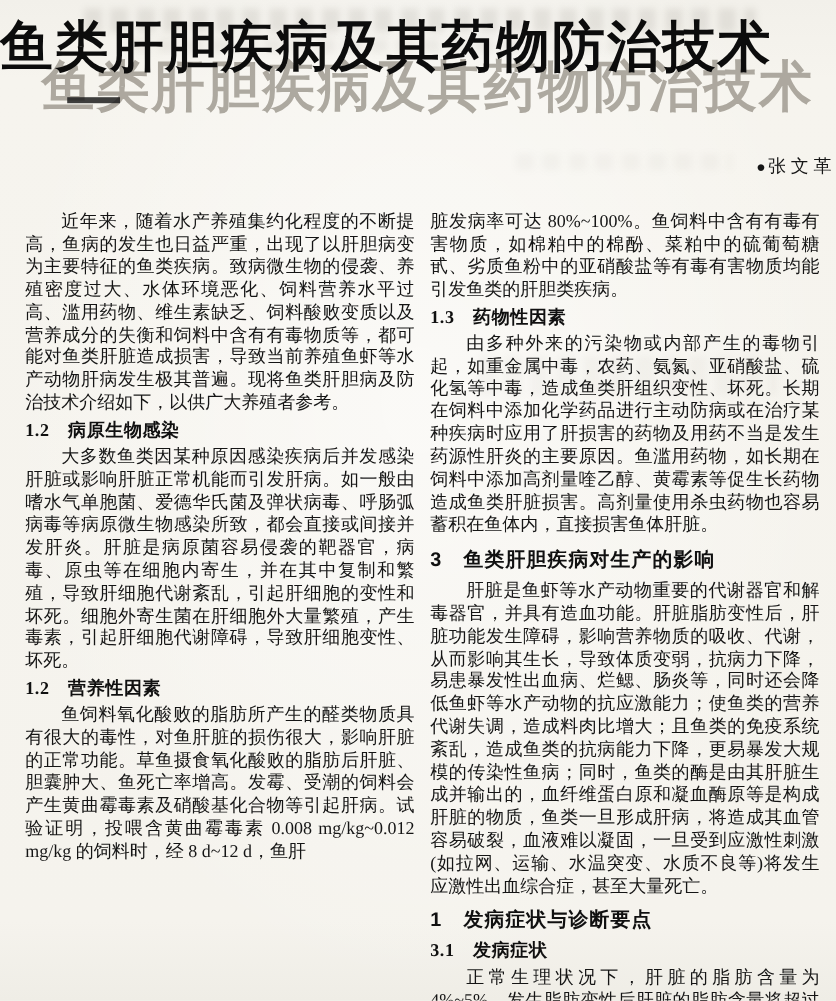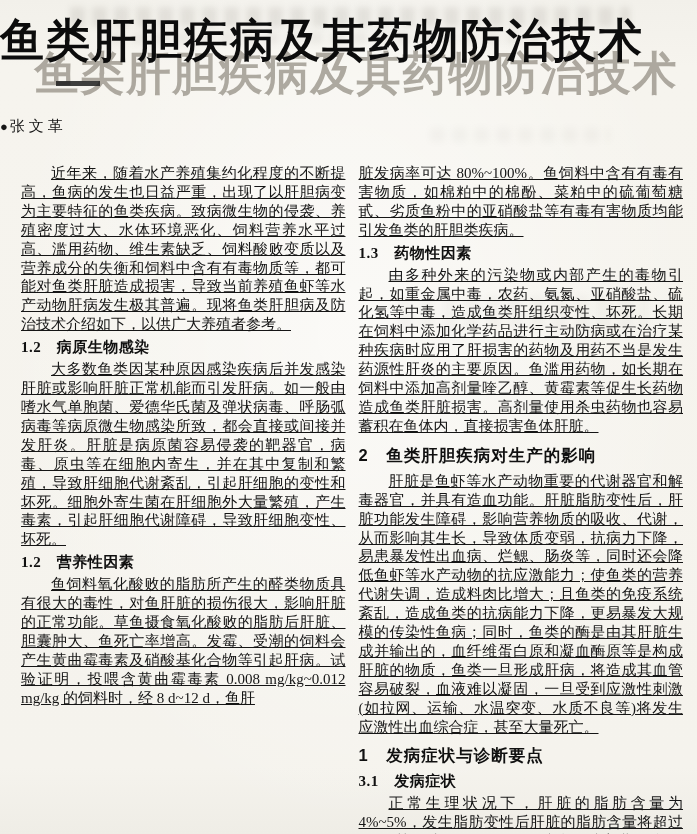--- a/index.html
+++ b/index.html
@@ -39,37 +39,37 @@
     white-space:nowrap;
     font-family:"Liberation Sans","DejaVu Sans",sans-serif;
     font-weight:900; font-size:44px; line-height:48px; letter-spacing:2px;
     color:#9b968c; opacity:.8; filter:blur(0.6px);
   }
   .artifact-underline {
     position:absolute; z-index:3; left:56px; top:81px; width:44px; height:5px;
     background:#1d1d1d; opacity:.85;
   }
   .author-line {
-    position:relative; z-index:3; text-align:left;
-    font-size:15px; letter-spacing:4px; margin-top:5px; color:#161616;
+    position:relative; z-index:3; text-align:right;
+    font-size:15px; letter-spacing:4px; margin-top:17px; color:#161616;
   }
   .author-line .bullet { font-size:13px; letter-spacing:0; margin-right:2px; }
 
   .columns {
     position:relative; z-index:2;
     display:flex; gap:13px;
     padding:0 14px 0 21px; margin-top:28px;
     height:676px; overflow:hidden;
   }
   .col {
     flex:1; min-width:0;
     text-align:justify; text-justify:inter-ideograph;
     font-size:15px; line-height:18.9px; color:#151515;
   }
-  .col p { margin:0; text-indent:2em;text-decoration:underline; }
+  .col p { margin:0; text-indent:2em; }
   .col p.no-indent { text-indent:0; }
   .hl1 {
     font-family:"Liberation Sans","DejaVu Sans",sans-serif;
     font-weight:700; font-size:16.5px; line-height:20px;
     margin:9px 0 7px; letter-spacing:1px; color:#101010;
   }
   .hl2 {
     font-family:Liberation Serif, serif;
     font-weight:700; font-size:15px; line-height:19px;
     margin:4px 0 3px; letter-spacing:.5px; color:#101010;
@@ -100,21 +100,21 @@
       <div class="hl2">1.2　病原生物感染</div>
       <p>大多数鱼类因某种原因感染疾病后并发感染肝脏或影响肝脏正常机能而引发肝病。如一般由嗜水气单胞菌、爱德华氏菌及弹状病毒、呼肠弧病毒等病原微生物感染所致，都会直接或间接并发肝炎。肝脏是病原菌容易侵袭的靶器官，病毒、原虫等在细胞内寄生，并在其中复制和繁殖，导致肝细胞代谢紊乱，引起肝细胞的变性和坏死。细胞外寄生菌在肝细胞外大量繁殖，产生毒素，引起肝细胞代谢障碍，导致肝细胞变性、坏死。</p>
       <div class="hl2">1.2　营养性因素</div>
       <p>鱼饲料氧化酸败的脂肪所产生的醛类物质具有很大的毒性，对鱼肝脏的损伤很大，影响肝脏的正常功能。草鱼摄食氧化酸败的脂肪后肝脏、胆囊肿大、鱼死亡率增高。发霉、受潮的饲料会产生黄曲霉毒素及硝酸基化合物等引起肝病。试验证明，投喂含黄曲霉毒素 0.008 mg/kg~0.012 mg/kg 的饲料时，经 8 d~12 d，鱼肝</p>
     </div>
 
     <div class="col">
       <p class="no-indent">脏发病率可达 80%~100%。鱼饲料中含有有毒有害物质，如棉粕中的棉酚、菜粕中的硫葡萄糖甙、劣质鱼粉中的亚硝酸盐等有毒有害物质均能引发鱼类的肝胆类疾病。</p>
       <div class="hl2">1.3　药物性因素</div>
       <p>由多种外来的污染物或内部产生的毒物引起，如重金属中毒，农药、氨氮、亚硝酸盐、硫化氢等中毒，造成鱼类肝组织变性、坏死。长期在饲料中添加化学药品进行主动防病或在治疗某种疾病时应用了肝损害的药物及用药不当是发生药源性肝炎的主要原因。鱼滥用药物，如长期在饲料中添加高剂量喹乙醇、黄霉素等促生长药物造成鱼类肝脏损害。高剂量使用杀虫药物也容易蓄积在鱼体内，直接损害鱼体肝脏。</p>
-      <div class="hl1">2　鱼类肝胆疾病对生产的影响</div>
+      <div class="hl1">3　鱼类肝胆疾病对生产的影响</div>
       <p>肝脏是鱼虾等水产动物重要的代谢器官和解毒器官，并具有造血功能。肝脏脂肪变性后，肝脏功能发生障碍，影响营养物质的吸收、代谢，从而影响其生长，导致体质变弱，抗病力下降，易患暴发性出血病、烂鳃、肠炎等，同时还会降低鱼虾等水产动物的抗应激能力；使鱼类的营养代谢失调，造成料肉比增大；且鱼类的免疫系统紊乱，造成鱼类的抗病能力下降，更易暴发大规模的传染性鱼病；同时，鱼类的酶是由其肝脏生成并输出的，血纤维蛋白原和凝血酶原等是构成肝脏的物质，鱼类一旦形成肝病，将造成其血管容易破裂，血液难以凝固，一旦受到应激性刺激(如拉网、运输、水温突变、水质不良等)将发生应激性出血综合症，甚至大量死亡。</p>
       <div class="hl1">1　发病症状与诊断要点</div>
       <div class="hl2">3.1　发病症状</div>
       <p>正常生理状况下，肝脏的脂肪含量为 4%~5%，发生脂肪变性后肝脏的脂肪含量将超过 5%，甚至达到 30%~40%。病鱼发病初期，鱼体一般没有明显的症状，仅食欲不振，游动无力，死亡率不高。随着病情发展，鱼体色发黑，色泽晦暗，鱼体有浮肿感，游动不规则，失去</p>
     </div>
 
   </div>
 </div>
 
 </body></html>

